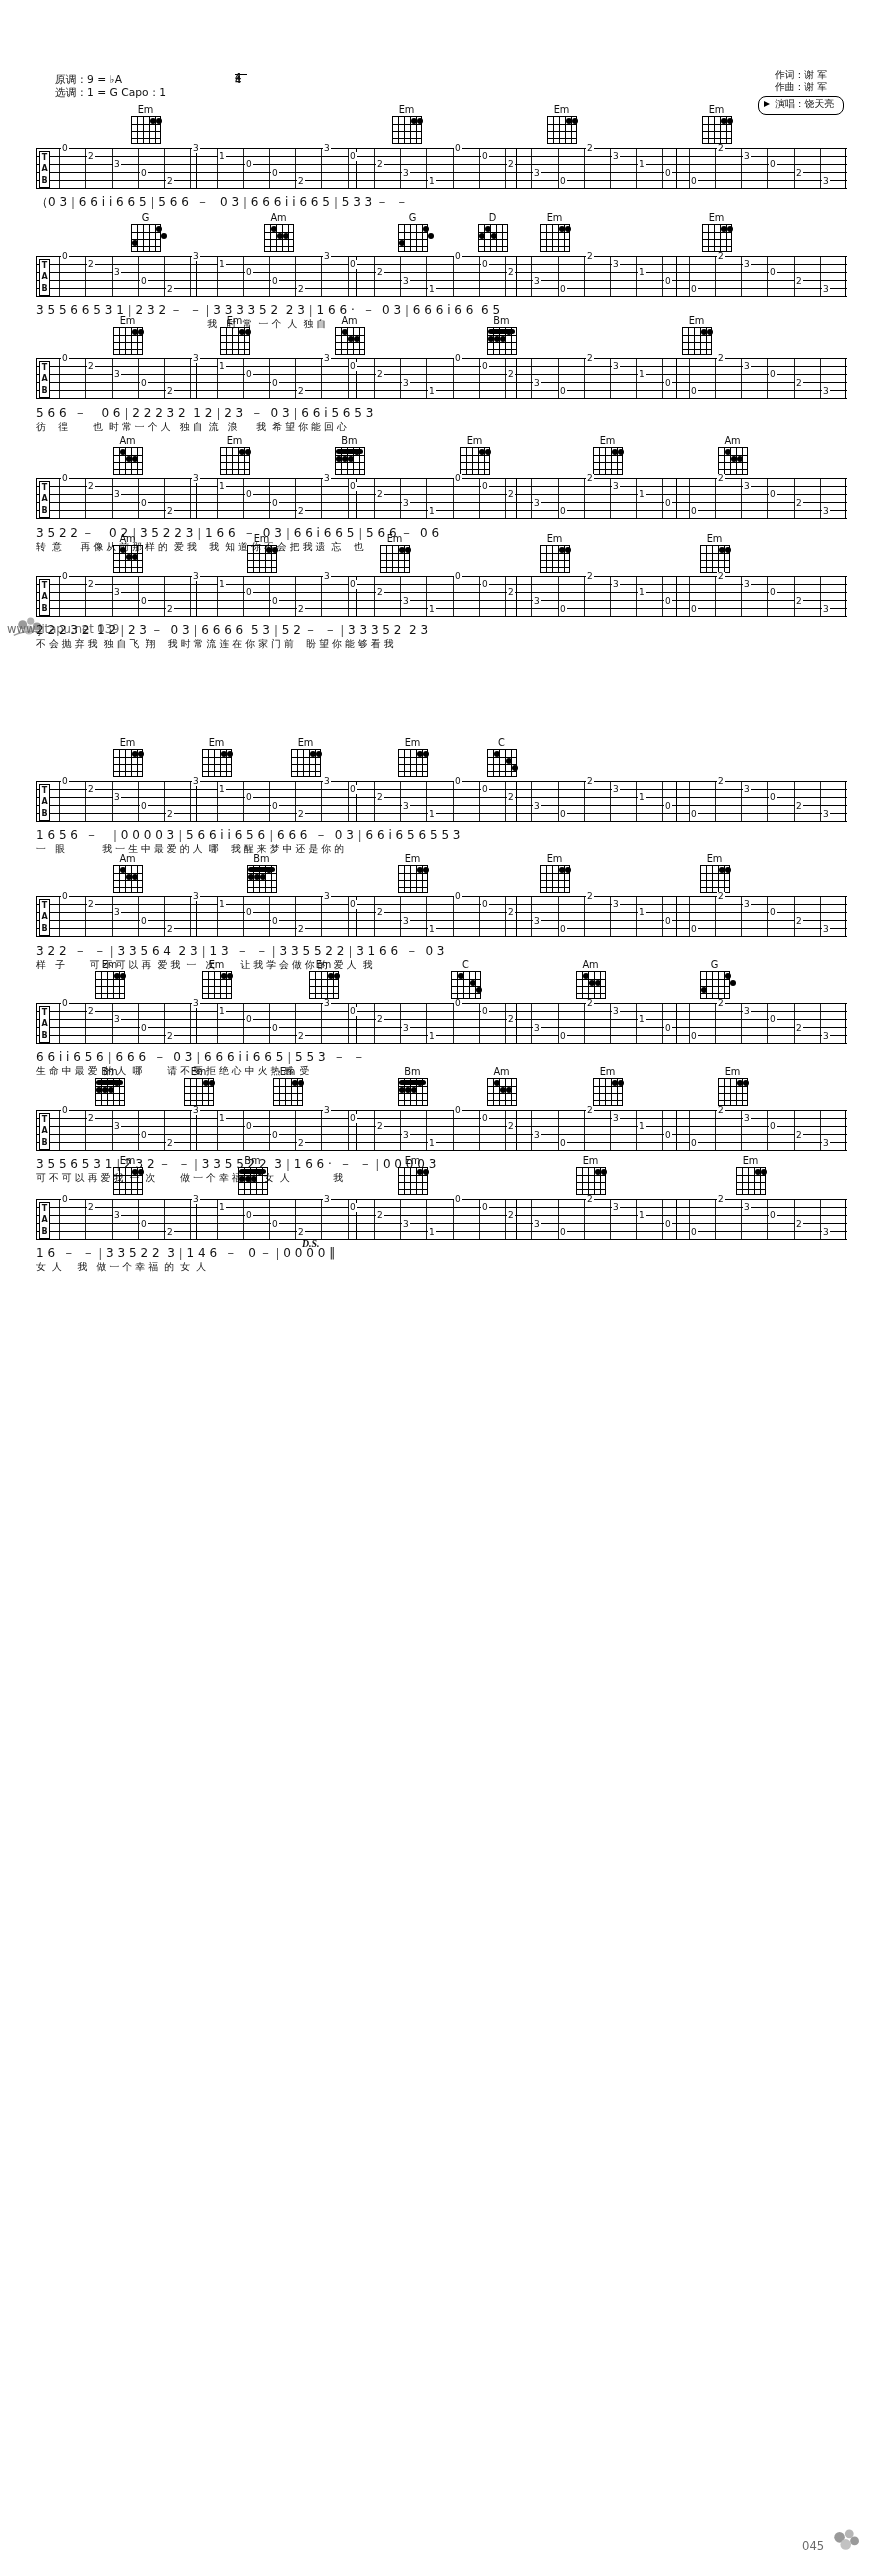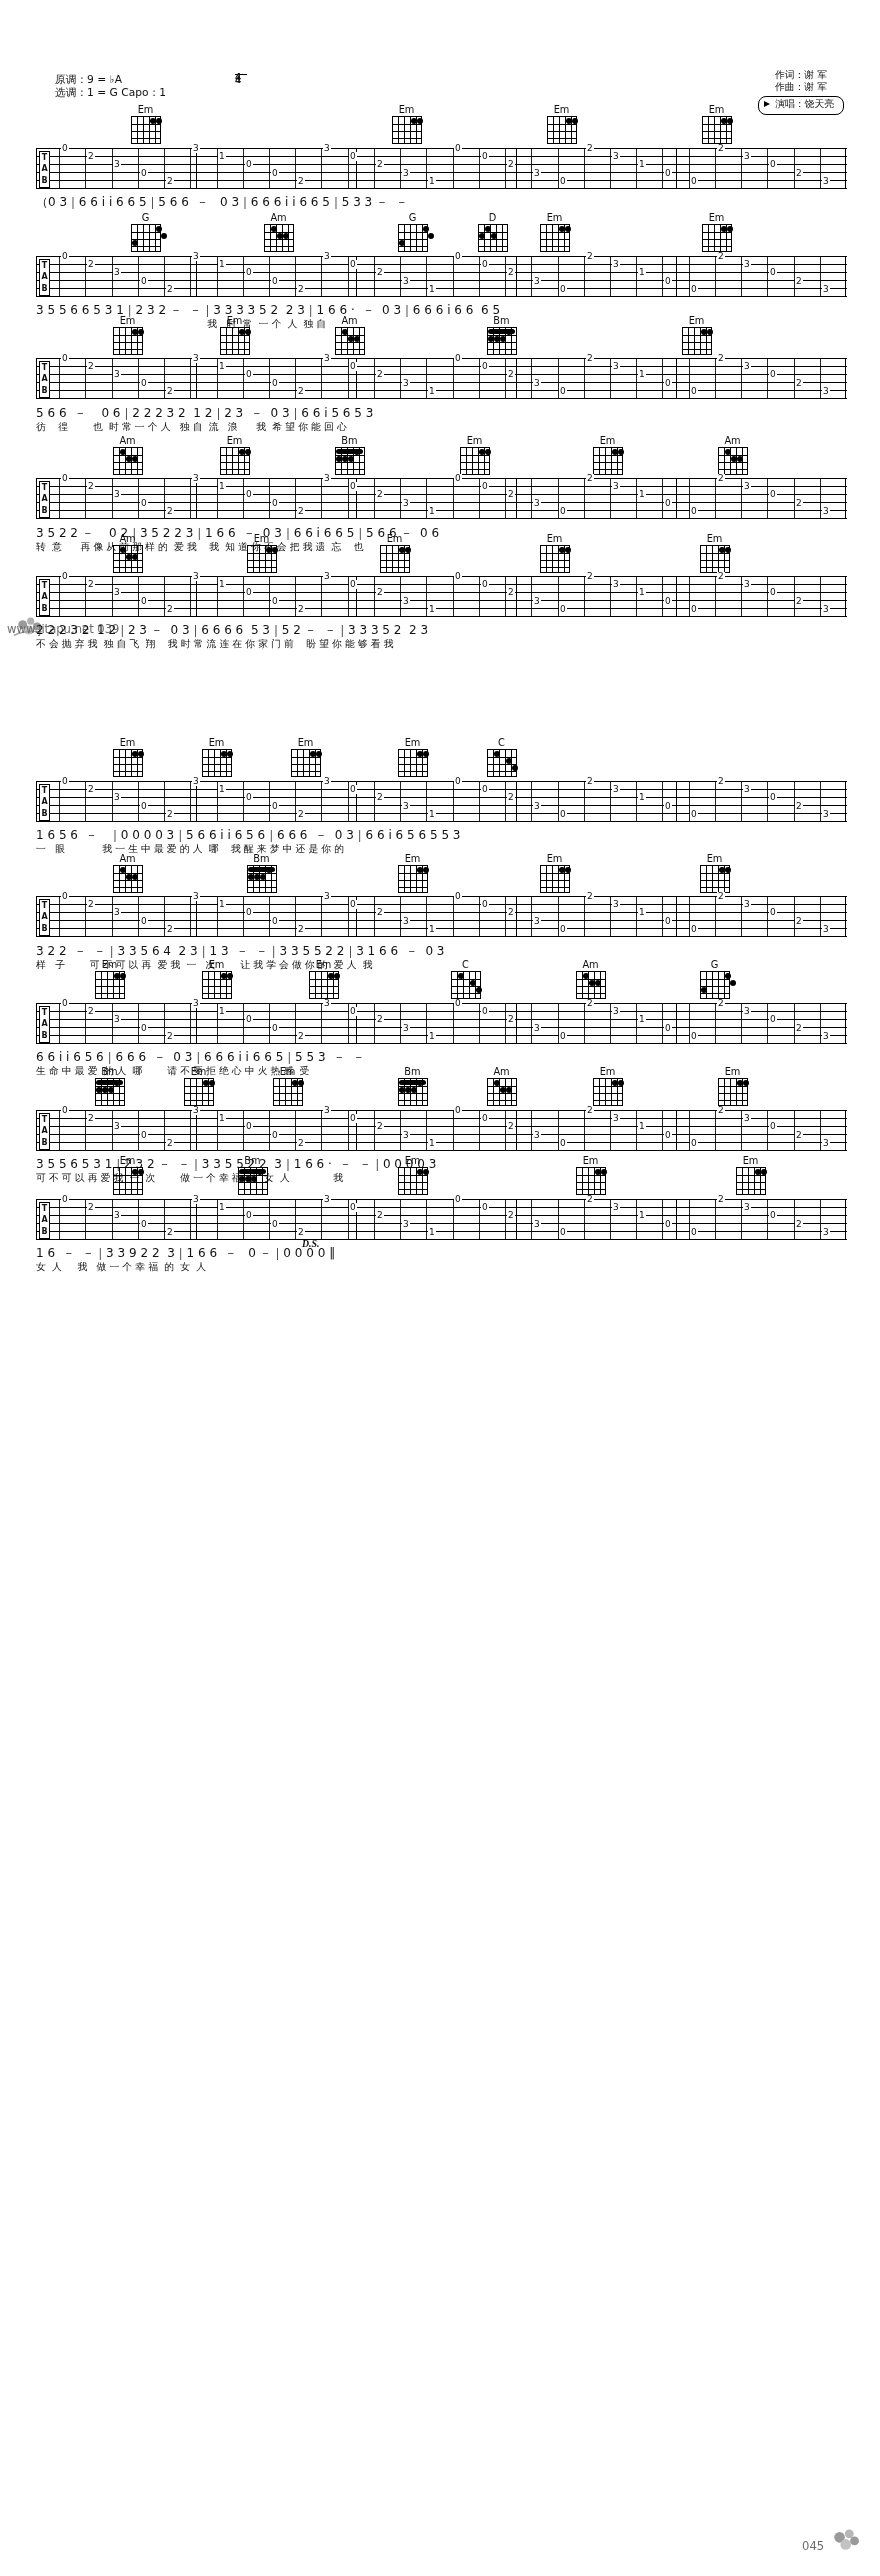--- a/index.html
+++ b/index.html
@@ -1682,19 +1682,19 @@
           <div class="bl" style="left: 705px; top: 0px; height: 41px; background: rgb(0, 0, 0); opacity: 0.85;"></div>
           <div class="num" style="left: 707px; top: 4.4px; background: rgb(255, 255, 255); padding: 0px 0.9px;">3</div>
           <div class="bl" style="left: 731px; top: 0px; height: 41px; background: rgb(0, 0, 0); opacity: 0.85;"></div>
           <div class="num" style="left: 733px; top: 12.4px; background: rgb(255, 255, 255); padding: 0px 0.9px;">0</div>
           <div class="bl" style="left: 758px; top: 0px; height: 41px; background: rgb(0, 0, 0); opacity: 0.85;"></div>
           <div class="num" style="left: 759px; top: 20.5px; background: rgb(255, 255, 255); padding: 0px 0.9px;">2</div>
           <div class="bl" style="left: 784px; top: 0px; height: 41px; background: rgb(0, 0, 0); opacity: 0.85;"></div>
           <div class="num" style="left: 786px; top: 28.5px; background: rgb(255, 255, 255); padding: 0px 0.9px;">3</div>
         </div>
       </div>
-      <div class="notes" style="top: 1245px;">1 6  －  －｜3 3 9 2 2  3｜1 6 6  －   0 －｜0 0 0 0 ‖</div>
+      <div class="notes" style="top: 1245px;">1 6  －  －｜3 3 5 2 2  3｜1 4 6  －   0 －｜0 0 0 0 ‖</div>
       <div class="lyr" style="top: 1261px;">女  人     我   做 一 个 幸 福  的  女  人</div>
       <div class="dsmark" style="left: 302px; top: 1238px;">D.S.</div>
     </div>
 
 </div>
 
 
 </body></html>

